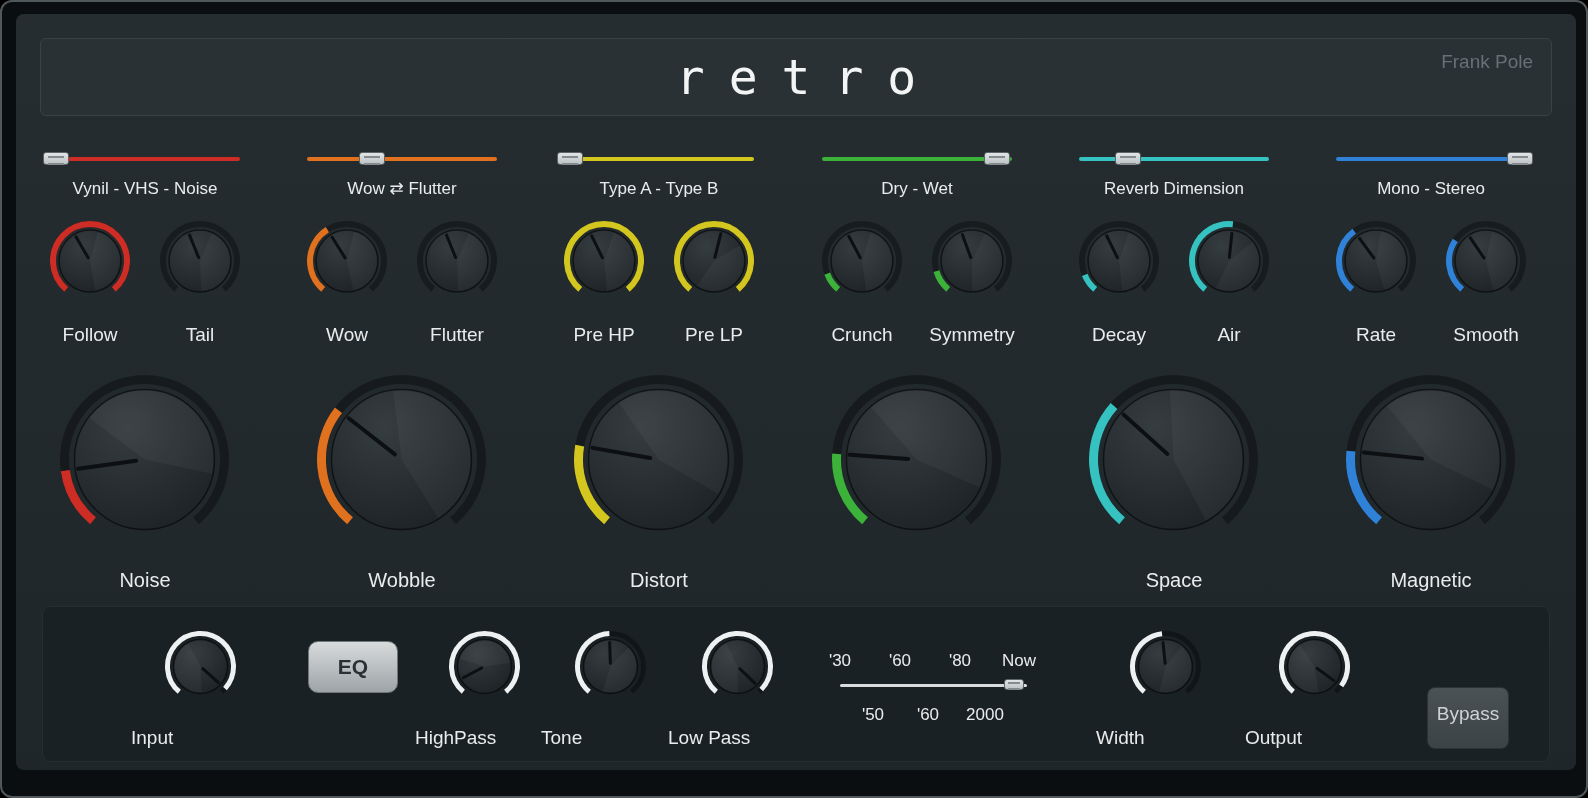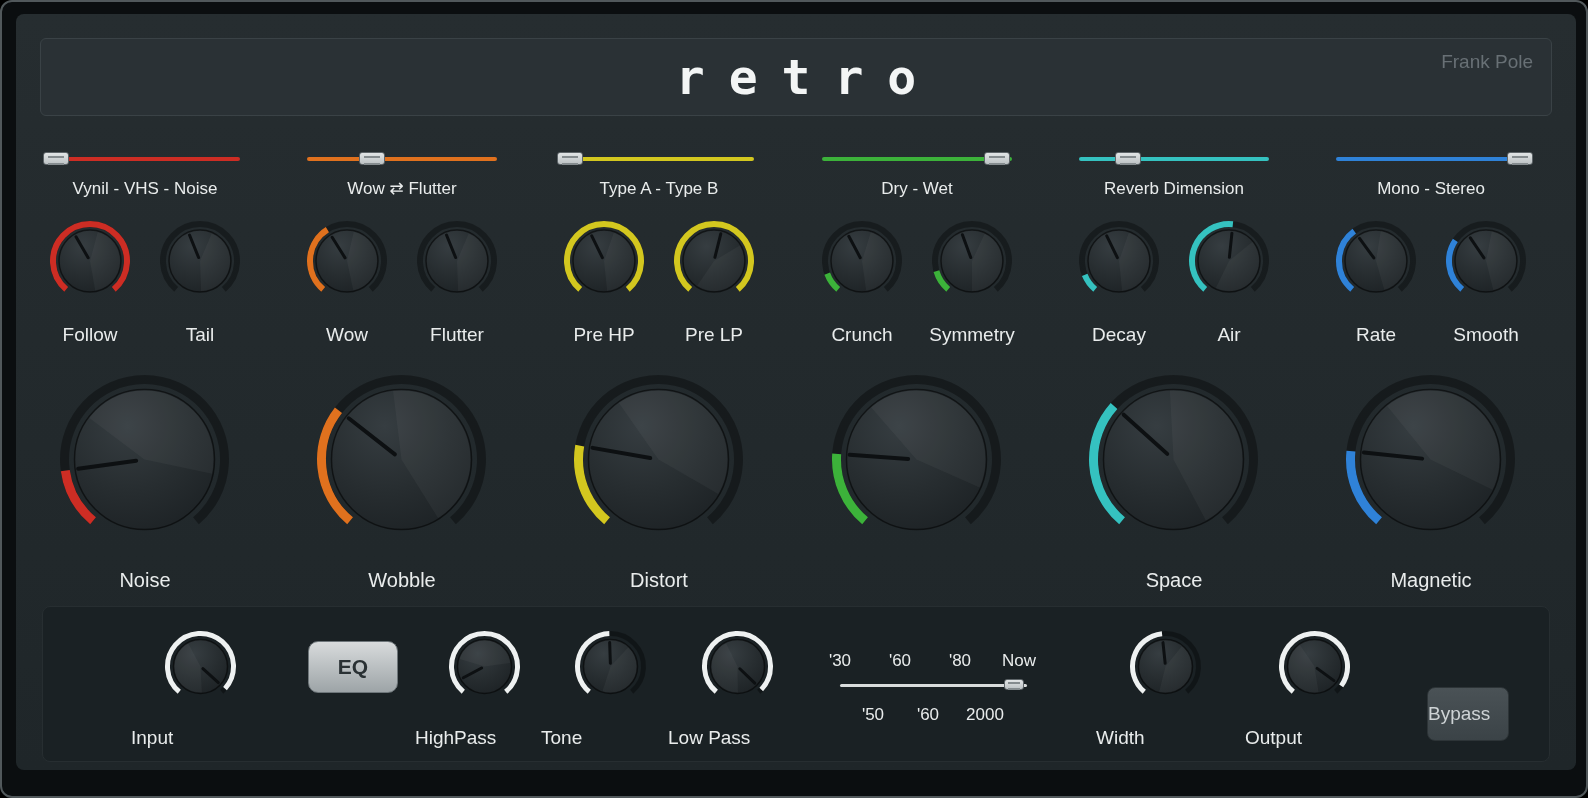--- a/index.html
+++ b/index.html
@@ -6,21 +6,21 @@
   html,body{width:1588px;height:798px;background:#000;overflow:hidden;
     font-family:"Liberation Sans",sans-serif;color:#e9ecec}
   .window{position:absolute;inset:0;background:#0b0e10;border:2px solid #51585b;border-radius:12px}
   .panel{position:absolute;left:14px;top:12px;width:1560px;height:756px;
     background:linear-gradient(#262d30,#1f2629);border-radius:8px}
 
   .header{position:absolute;left:24px;top:24px;width:1512px;height:78px;
     background:#2a3135;border:1px solid #3a4246;border-radius:6px}
   .title{position:absolute;width:100%;text-align:center;line-height:76px;
     font-family:"DejaVu Sans Mono",monospace;font-size:48px;letter-spacing:24px;
-    padding-left:24px;color:#f3f5f5;font-weight:700}
+    padding-left:24px;color:#f3f5f5;font-weight:400}
   .brand{position:absolute;right:18px;top:12px;font-size:19px;color:#68707 4;color:#687075}
 
   .column{position:absolute;top:128px;width:256px;height:480px}
   .h-slider{position:absolute;left:33px;top:10px;width:190px;height:14px}
   .h-slider .track{position:absolute;left:0;right:0;top:5px;height:4px;border-radius:2px}
   .h-slider .thumb{position:absolute;top:0;width:26px;height:13px;border-radius:3px;
     background:linear-gradient(#e2e5e6,#bcc2c4);border:1px solid #5d6468}
   .h-slider .thumb::after{content:"";position:absolute;left:4px;right:4px;top:3px;height:5px;
     border-top:2px solid #848b8e;border-bottom:2px solid #848b8e}
   .slider-label{position:absolute;left:0;width:100%;top:34px;height:26px;
@@ -36,23 +36,23 @@
     text-align:center;font-size:20px;line-height:28px}
 
   .bottombar{position:absolute;left:26px;top:592px;width:1508px;height:156px;
     background:#1a2124;border:1px solid #272e31;border-radius:8px}
   .knob-bt{position:absolute;width:73px;height:73px;top:23px}
   .bt-label{position:absolute;top:118px;width:140px;height:26px;text-align:left;
     font-size:19px;line-height:26px}
   .eq-btn{position:absolute;left:265px;top:34px;width:90px;height:52px;border-radius:10px;
     background:linear-gradient(#d8dbdc,#9da4a7);border:1px solid #6e767a;
     color:#2a3134;font-size:21px;font-weight:bold;text-align:center;line-height:50px;cursor:pointer}
-  .bypass-btn{position:absolute;left:1384px;top:80px;width:82px;height:54px;border-radius:8px;
+  .bypass-btn{position:absolute;left:1384px;top:80px;width:82px;height:62px;border-radius:8px;
     background:linear-gradient(#4a5256,#3b4347);border:1px solid #2d3437;
-    color:#ced3d5;font-size:19px;line-height:52px;cursor:pointer}
+    color:#ced3d5;font-size:19px;text-align:center;line-height:52px;cursor:pointer}
 
   .era{position:absolute;left:754px;top:42px;width:280px;height:84px;font-size:17px}
   .era span{position:absolute;width:60px;text-align:center;line-height:24px}
   .era .t0{left:13px}.era .t1{left:73px}.era .t2{left:133px}.era .t3{left:192px}
   .era .b0{left:46px;top:54px}.era .b1{left:101px;top:54px}.era .b2{left:158px;top:54px}
   .era-slider{position:absolute;left:43px;top:30px;width:187px;height:12px}
   .era-slider .track{position:absolute;left:0;right:0;top:5px;height:3px;border-radius:2px}
   .era-slider .thumb{position:absolute;top:0;width:20px;height:11px;border-radius:3px;
     background:linear-gradient(#e2e5e6,#bcc2c4);border:1px solid #5d6468}
   .era-slider .thumb::after{content:"";position:absolute;left:3px;right:3px;top:2px;height:4px;

